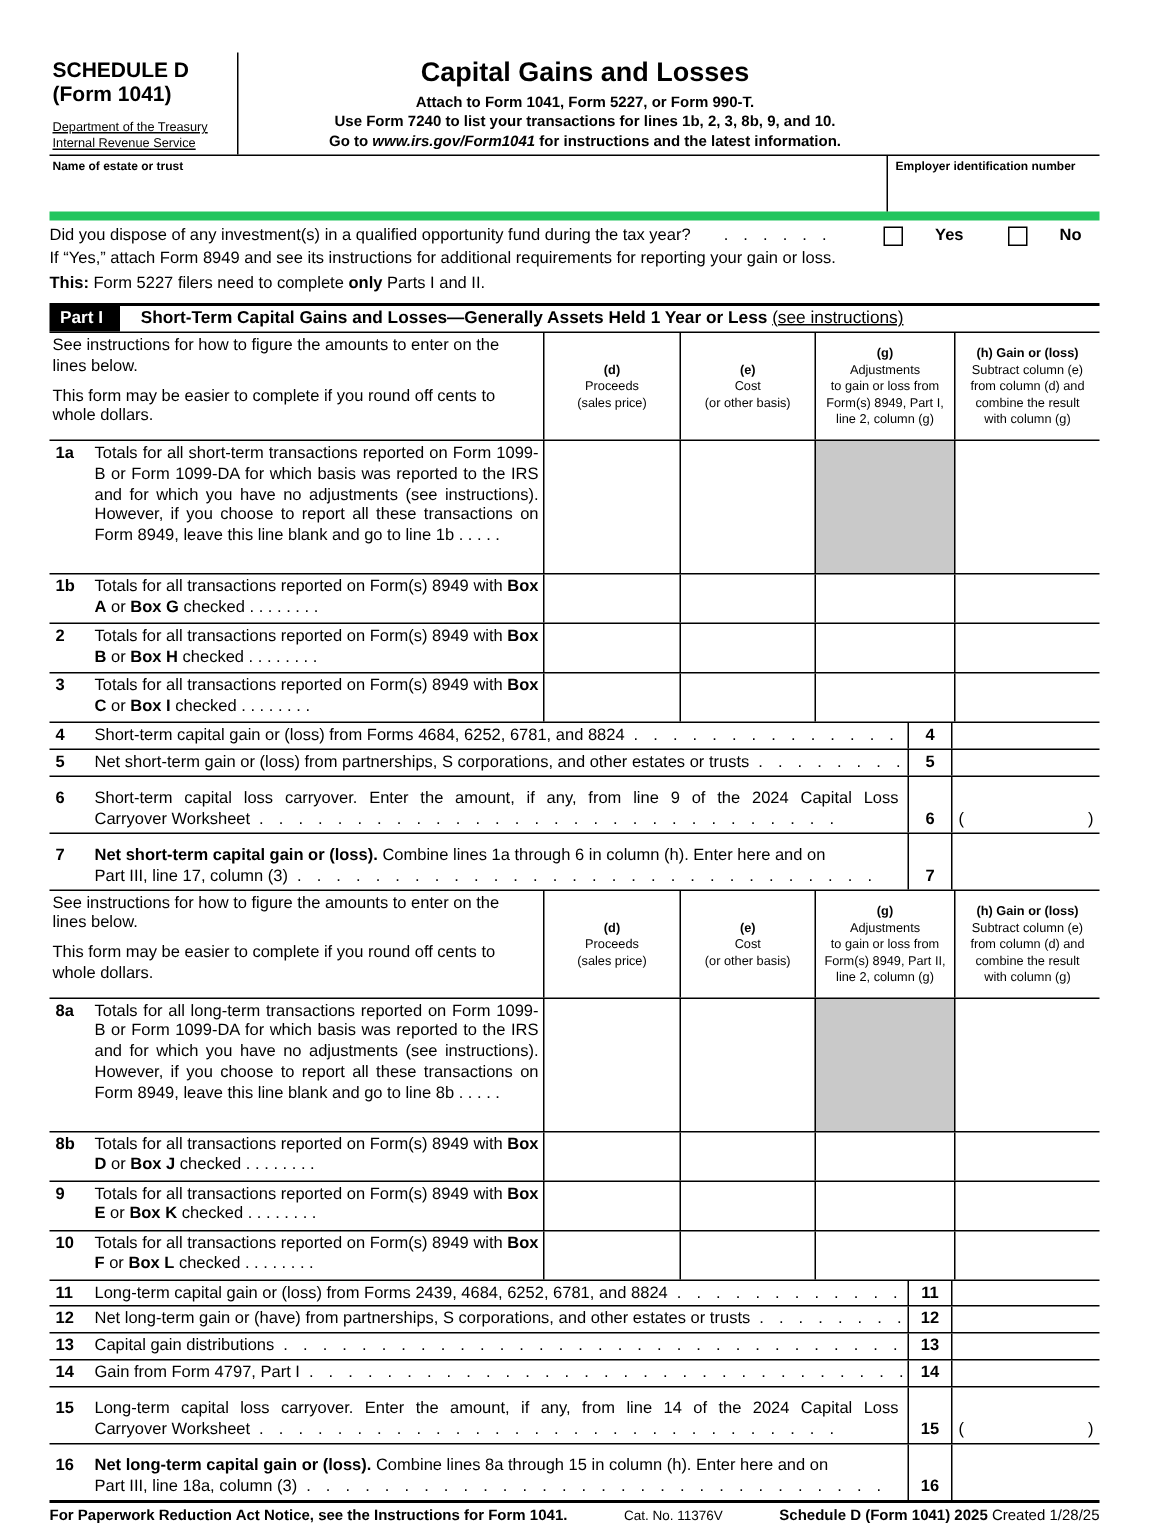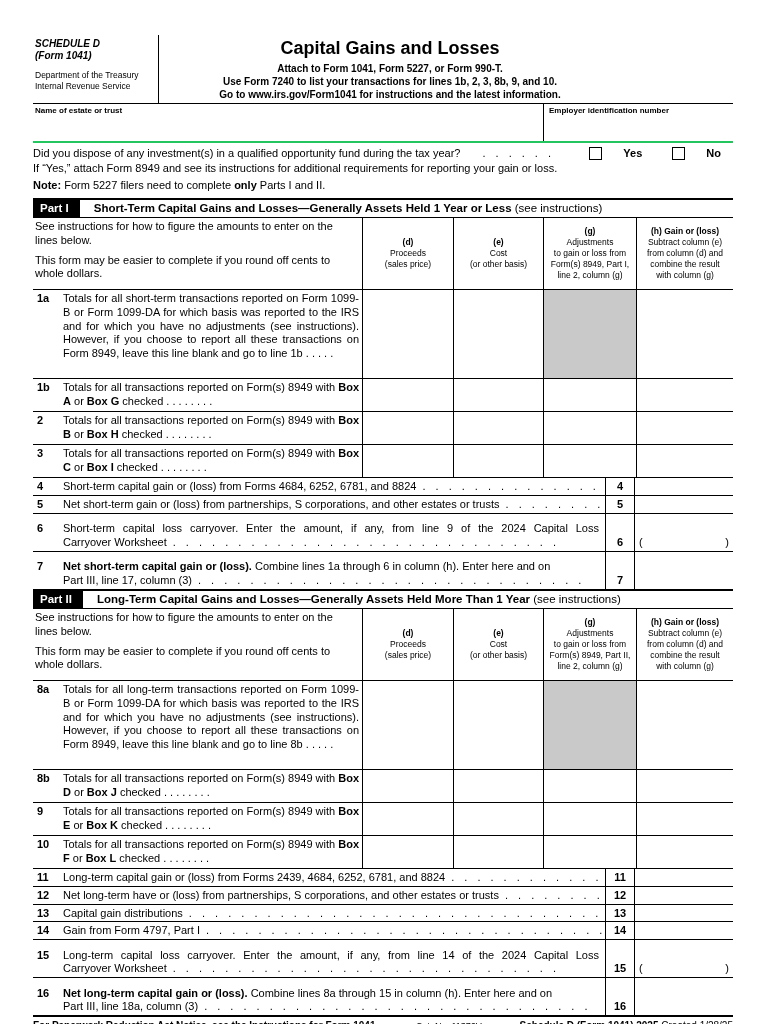--- a/index.html
+++ b/index.html
@@ -5,51 +5,51 @@
   html,body{margin:0;padding:0;background:#e8e8e8;}
   .sheet{
     position:relative;width:770px;height:1024px;background:#fff;
     font-family:"Liberation Sans","DejaVu Sans",sans-serif;color:#000;
     font-size:11px;line-height:1.25;box-sizing:border-box;
     padding:35px 37px 0 33px;margin:0 auto;overflow:hidden;
   }
   
   .hdr{display:grid;grid-template-columns:126px 1fr 112px;border-bottom:1px solid #000;}
   .hdr-left{border-right:1.5px solid #000;padding:3px 4px 2px 2px;}
-  .sched{font-weight:bold;font-size:10px;line-height:1.15;font-style:italic;}
-  .agency{font-size:8.5px;line-height:1.25;margin-top:9px;}
+  .sched{font-weight:bold;font-size:14px;line-height:1.15;}
+  .agency{font-size:8.5px;line-height:1.25;margin-top:9px;text-decoration:underline;}
   .hdr-center{text-align:center;padding:1px 8px 2px;}
   .main-title{font-size:18px;font-weight:bold;margin:1px 0 2px;}
   .sub{font-size:10px;font-weight:bold;line-height:1.3;}
-  .sub .lnk{}
+  .sub .lnk{font-style:italic;}
   .hdr-right{border-left:1.5px solid #000;text-align:center;}
   .omb{font-size:9px;padding:4px 2px 3px;border-bottom:1px solid #000;white-space:nowrap;}
   .year{font-size:25px;font-weight:bold;letter-spacing:1px;padding-top:5px;}
   .year-outline{color:#888;}
   @supports ((-webkit-text-stroke:1px #000)){
     .year-outline{color:#fff;-webkit-text-stroke:1.2px #000;}
   }
   
-  .name-row{display:grid;grid-template-columns:510px 190px;border-bottom:2px solid #22c55e;height:37px;}
+  .name-row{display:grid;grid-template-columns:510px 190px;border-bottom:6px solid #22c55e;height:37px;gap:48px;}
   .fld-label{font-size:8px;font-weight:bold;padding:2px 2px;}
   .ein-cell{border-left:1px solid #000;padding-left:5px;}
   
   .question{padding:4px 0 3px;}
   .q-line1{display:flex;align-items:center;padding-right:12px;gap:16px;}
   .leader{flex:1;overflow:hidden;white-space:nowrap;word-spacing:7px;padding-left:6px;color:#000;}
   .cb{display:inline-block;width:11px;height:11px;border:1px solid #000;flex:none;margin:0 5px 0 14px;background:#fff;}
   .cb-label{font-weight:bold;flex:none;}
   .q-line2{margin-top:2px;}
   .q-note{margin-top:3px;padding-bottom:2px;}
   b{font-weight:bold;}
   
   .part-bar{display:flex;align-items:stretch;border-top:2px solid #000;}
   .part-label{background:#000;color:#fff;font-weight:bold;font-size:11.5px;padding:1px 11px 2px 7px;}
   .part-title{font-weight:bold;font-size:11.5px;padding:1px 0 2px 14px;}
-  .part-see{font-weight:normal;}
+  .part-see{font-weight:normal;text-decoration:underline;}
   
   .grid5{display:grid;grid-template-columns:329px 91px 90px 93px 97px;}
   .grid5 > div + div{border-left:1px solid #000;}
   .cols-head{border-top:1.5px solid #000;border-bottom:1px solid #000;min-height:58px;}
   .instr{padding:2px 6px 2px 2px;}
   .instr p{margin:0 0 6px;}
   .colh{text-align:center;font-size:8.5px;line-height:1.3;padding:2px 2px;display:flex;flex-direction:column;justify-content:center;}
   .ch-head{font-weight:bold;}
   .ch-rest{white-space:pre-line;}
   .trow{border-bottom:1px solid #000;}
@@ -107,21 +107,21 @@
   <div class="question">
     <div class="q-line1">
       <span>Did you dispose of any investment(s) in a qualified opportunity fund during the tax year?</span>
       <span class="leader">. . . . . . . . . . . . . . . . . . . .</span>
       <span class="cb"></span>
       <span class="cb-label">Yes</span>
       <span class="cb"></span>
       <span class="cb-label">No</span>
     </div>
     <div class="q-line2">If “Yes,” attach Form 8949 and see its instructions for additional requirements for reporting your gain or loss.</div>
-    <div class="q-note"><b>Note:</b><span> Form 5227 filers need to complete </span><b>only</b><span> Parts I and II.</span></div>
+    <div class="q-note"><b>This:</b><span> Form 5227 filers need to complete </span><b>only</b><span> Parts I and II.</span></div>
   </div>
 
   <div class="part-bar">
     <div class="part-label">Part I</div>
     <div class="part-title"><span>Short-Term Capital Gains and Losses—Generally Assets Held 1 Year or Less </span><span class="part-see">(see instructions)</span></div>
   </div>
 
   <div class="grid5 cols-head">
     <div class="instr">
       <p>See instructions for how to figure the amounts to enter on the lines below.</p>
@@ -249,24 +249,20 @@
       <div class="lline">
           <span class="rnum"></span>
           <span class="ltext">Part III, line 17, column (3)</span>
           <span class="leader">. . . . . . . . . . . . . . . . . . . . . . . . . . . . . .</span>
         </div>
     </div>
     <div class="numbox">7</div>
     <div class="amt"></div>
   </div>
 
-  <div class="part-bar">
-    <div class="part-label">Part II</div>
-    <div class="part-title"><span>Long-Term Capital Gains and Losses—Generally Assets Held More Than 1 Year </span><span class="part-see">(see instructions)</span></div>
-  </div>
 
   <div class="grid5 cols-head">
     <div class="instr">
       <p>See instructions for how to figure the amounts to enter on the lines below.</p>
       <p>This form may be easier to complete if you round off cents to whole dollars.</p>
     </div>
     <div class="colh">
         <span class="ch-head">(d)</span>
         <span class="ch-rest">Proceeds
 (sales price)</span>
@@ -345,21 +341,21 @@
         </div>
       </div>
     <div class="numbox">11</div>
     <div class="amt"></div>
   </div>
 
   <div class="grid3 trow">
     <div class="ldesc">
         <div class="lline">
           <span class="rnum">12</span>
-          <span class="ltext">Net long-term have or (loss) from partnerships, S corporations, and other estates or trusts</span>
+          <span class="ltext">Net long-term gain or (have) from partnerships, S corporations, and other estates or trusts</span>
           <span class="leader">. . . . . . . . . . . . . . . . . . . . . . . . . . . . . .</span>
         </div>
       </div>
     <div class="numbox">12</div>
     <div class="amt"></div>
   </div>
 
   <div class="grid3 trow">
     <div class="ldesc">
         <div class="lline">

